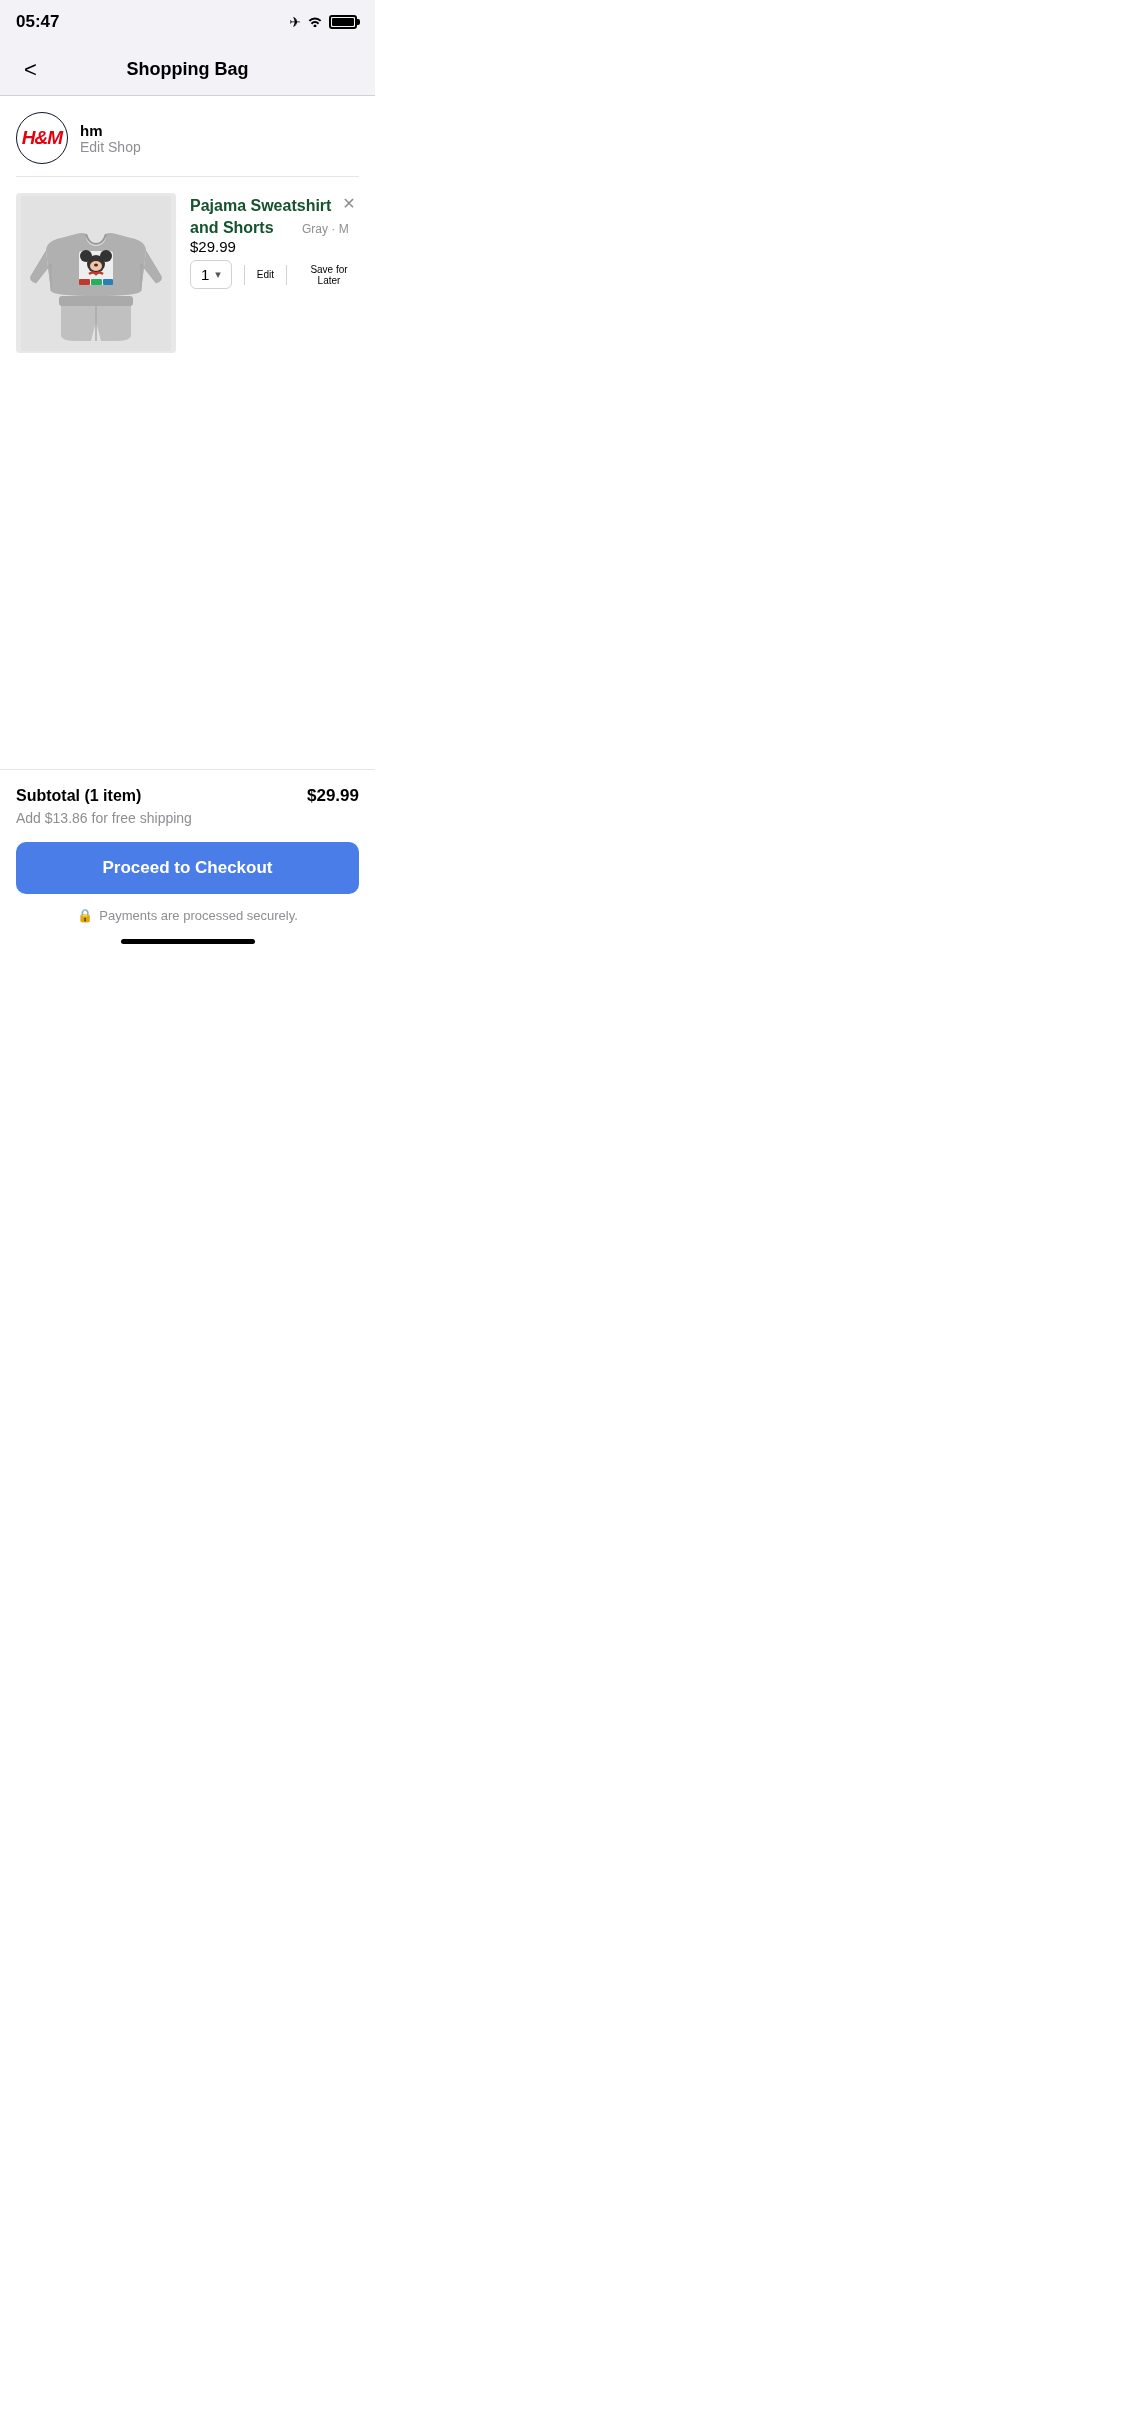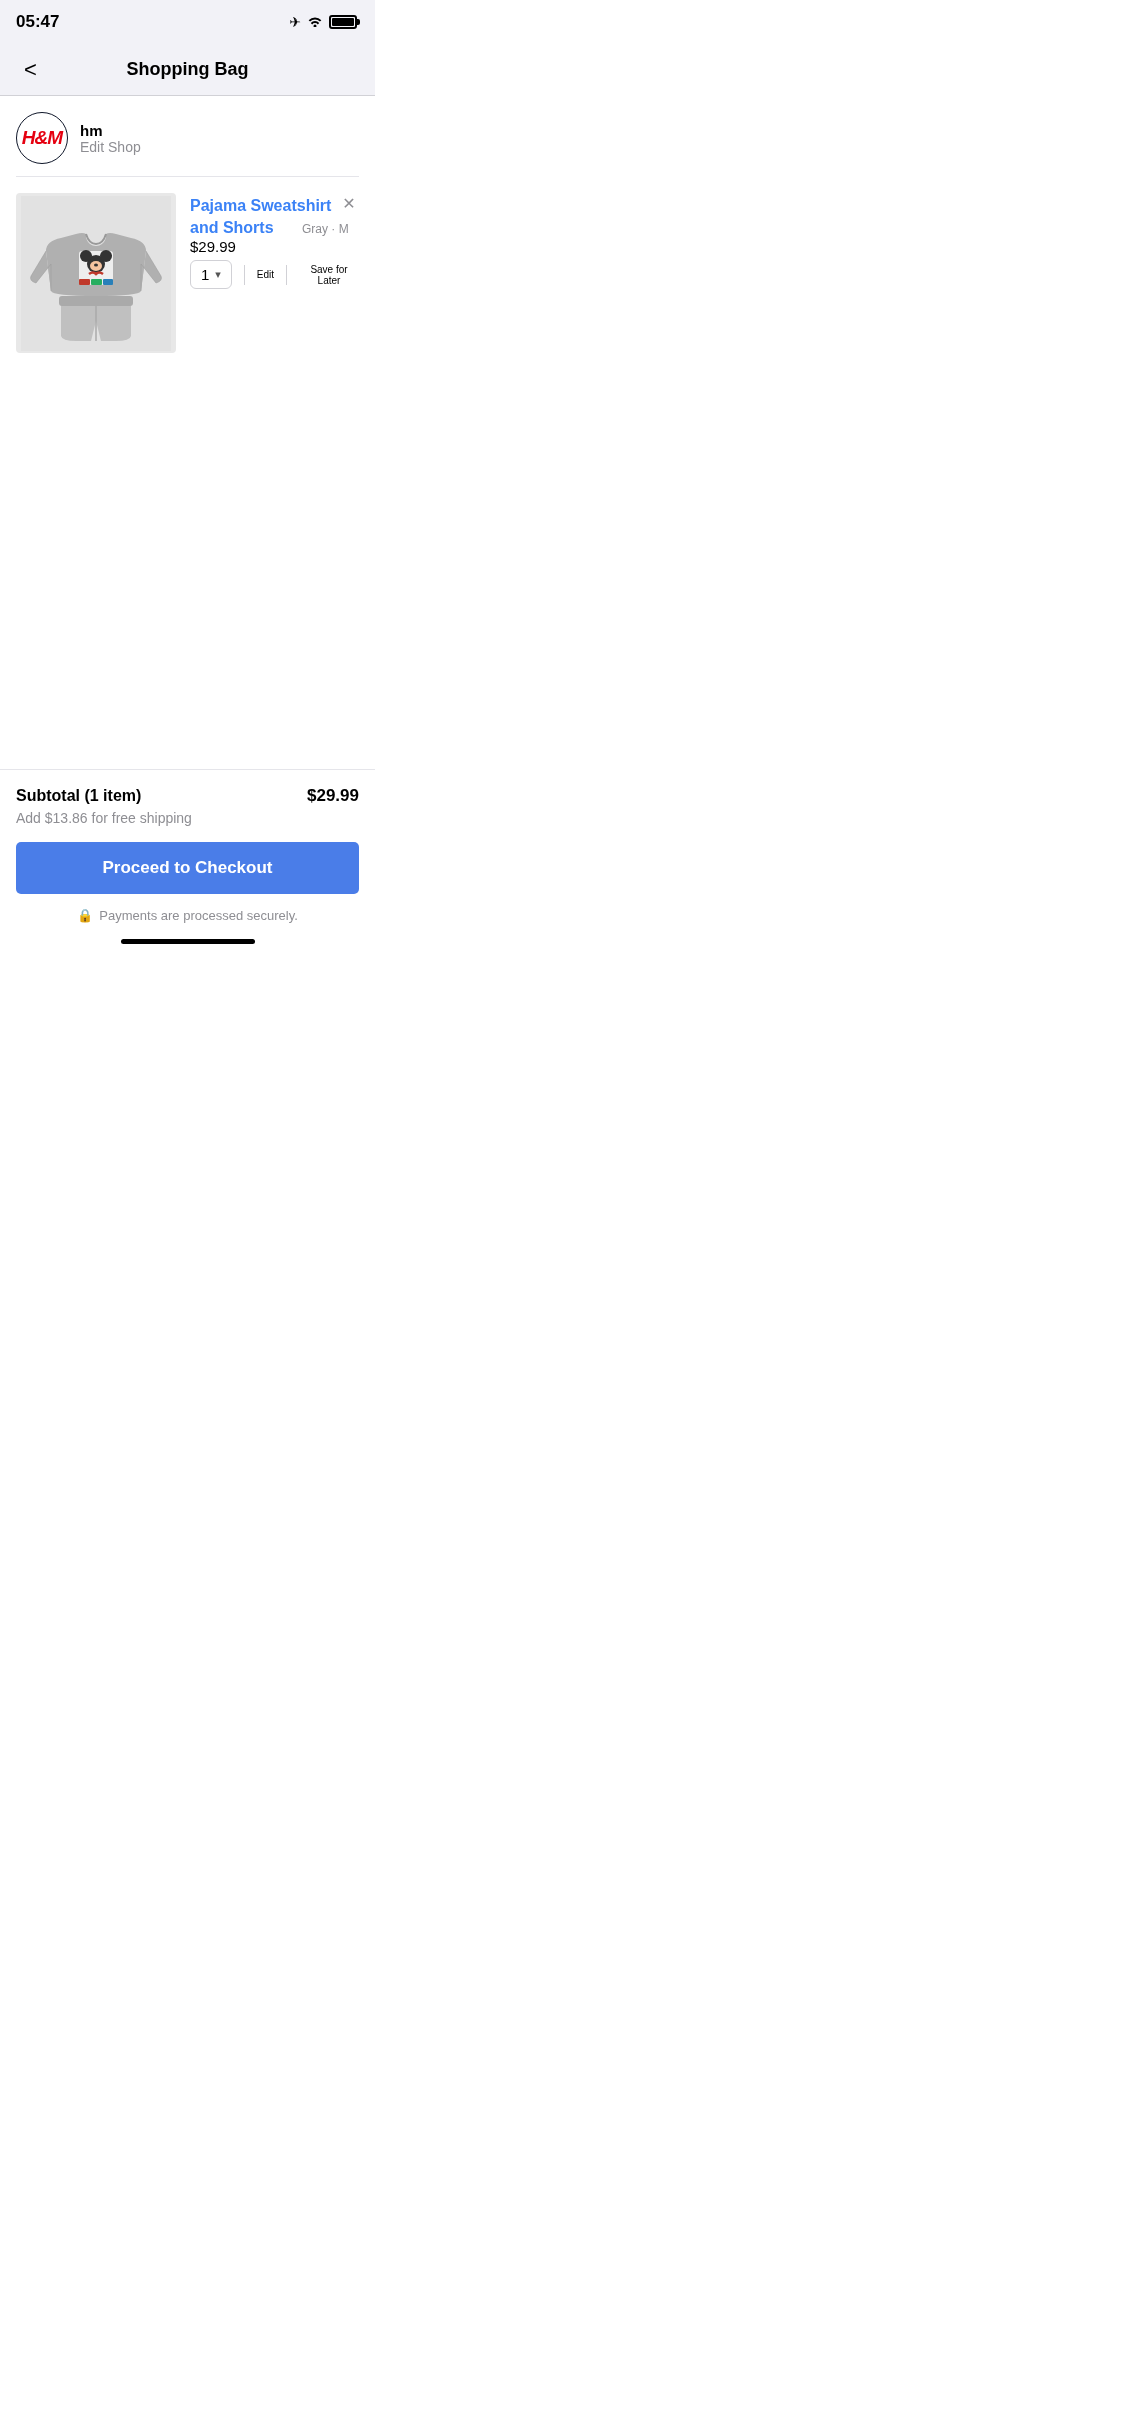--- a/index.html
+++ b/index.html
@@ -172,21 +172,21 @@
       width: 150px;
       height: 155px;
     }
     .product-info {
       flex: 1;
       padding-top: 2px;
     }
     .product-name {
       font-size: 16px;
       font-weight: 600;
-      color: #3b82f6;
+      color: #14532d;
       line-height: 1.35;
       margin-bottom: 16px;
       padding-right: 24px;
     }
     .product-variant {
       font-size: 12px;
       color: #8e8e93;
       margin-bottom: 4px;
     }
     .product-price {
@@ -276,21 +276,21 @@
     .shipping-hint {
       font-size: 14px;
       color: #8e8e93;
       margin-bottom: 16px;
     }
     .checkout-btn {
       width: 100%;
       height: 52px;
       background: #4a7de8;
       border: none;
-      border-radius: 5px;
+      border-radius: 10px;
       color: #fff;
       font-size: 17px;
       font-weight: 600;
       cursor: pointer;
       display: flex;
       align-items: center;
       justify-content: center;
       margin-bottom: 14px;
     }
     .secure-row {

